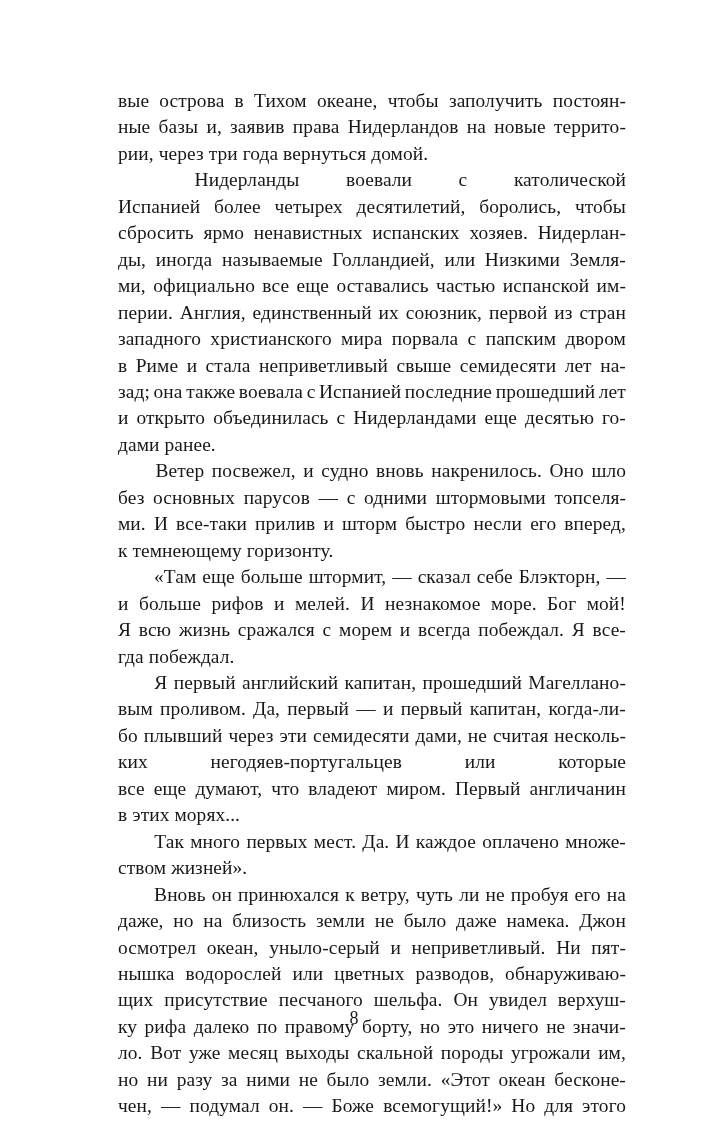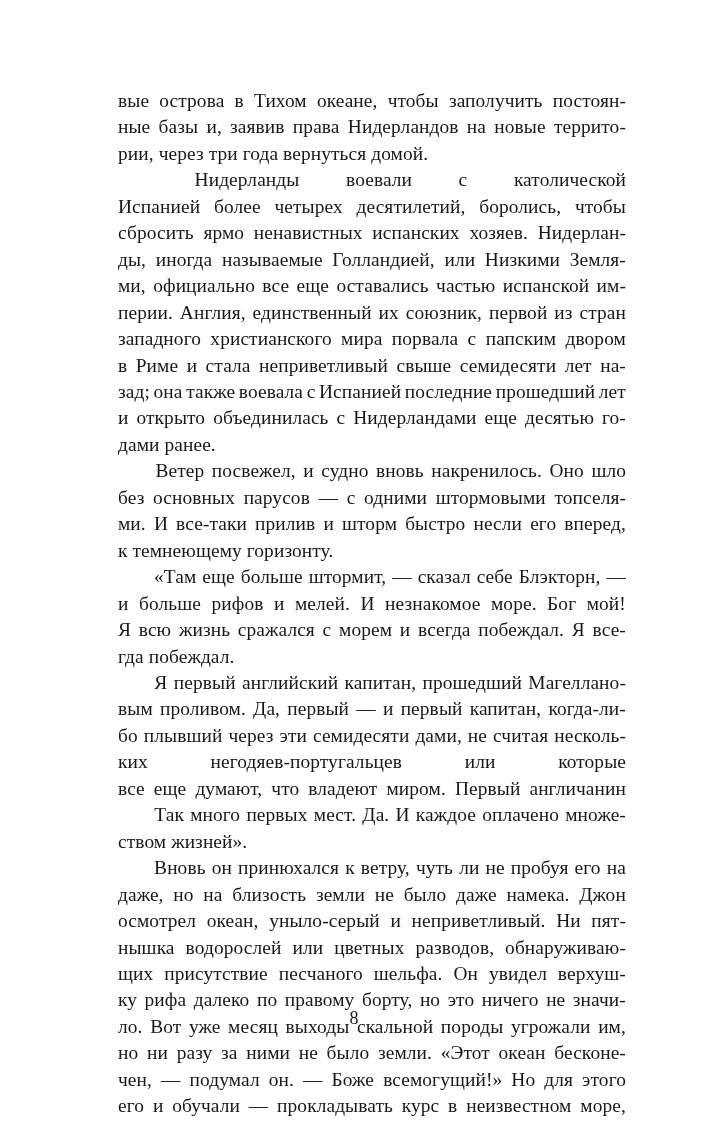--- a/index.html
+++ b/index.html
@@ -86,20 +86,21 @@
       <div class="ln flush"><span>к темнеющему горизонту.</span></div>
       <div class="ln just"><span class="indent"></span><span>«Там</span><span>еще</span><span>больше</span><span>штормит,</span><span>—</span><span>сказал</span><span>себе</span><span>Блэкторн,</span><span>—</span></div>
       <div class="ln just"><span>и</span><span>больше</span><span>рифов</span><span>и</span><span>мелей.</span><span>И</span><span>незнакомое</span><span>море.</span><span>Бог</span><span>мой!</span></div>
       <div class="ln just"><span>Я</span><span>всю</span><span>жизнь</span><span>сражался</span><span>с</span><span>морем</span><span>и</span><span>всегда</span><span>побеждал.</span><span>Я</span><span>все-</span></div>
       <div class="ln flush"><span>гда побеждал.</span></div>
       <div class="ln just"><span class="indent"></span><span>Я</span><span>первый</span><span>английский</span><span>капитан,</span><span>прошедший</span><span>Магеллано-</span></div>
       <div class="ln just"><span>вым</span><span>проливом.</span><span>Да,</span><span>первый</span><span>—</span><span>и</span><span>первый</span><span>капитан,</span><span>когда-ли-</span></div>
       <div class="ln just"><span>бо</span><span>плывший</span><span>через</span><span>эти</span><span>семидесяти</span><span>дами,</span><span>не</span><span>считая</span><span>несколь-</span></div>
       <div class="ln just"><span>ких</span><span>негодяев-португальцев</span><span>или</span><span>которые</span></div>
       <div class="ln just"><span>все</span><span>еще</span><span>думают,</span><span>что</span><span>владеют</span><span>миром.</span><span>Первый</span><span>англичанин</span></div>
+      <div class="ln flush"><span>в этих морях...</span></div>
       <div class="ln just"><span class="indent"></span><span>Так</span><span>много</span><span>первых</span><span>мест.</span><span>Да.</span><span>И</span><span>каждое</span><span>оплачено</span><span>множе-</span></div>
       <div class="ln flush"><span>ством жизней».</span></div>
       <div class="ln just"><span class="indent"></span><span>Вновь</span><span>он</span><span>принюхался</span><span>к</span><span>ветру,</span><span>чуть</span><span>ли</span><span>не</span><span>пробуя</span><span>его</span><span>на</span></div>
       <div class="ln just"><span>даже,</span><span>но</span><span>на</span><span>близость</span><span>земли</span><span>не</span><span>было</span><span>даже</span><span>намека.</span><span>Джон</span></div>
       <div class="ln just"><span>осмотрел</span><span>океан,</span><span>уныло-серый</span><span>и</span><span>неприветливый.</span><span>Ни</span><span>пят-</span></div>
       <div class="ln just"><span>нышка</span><span>водорослей</span><span>или</span><span>цветных</span><span>разводов,</span><span>обнаруживаю-</span></div>
       <div class="ln just"><span>щих</span><span>присутствие</span><span>песчаного</span><span>шельфа.</span><span>Он</span><span>увидел</span><span>верхуш-</span></div>
       <div class="ln just"><span>ку</span><span>рифа</span><span>далеко</span><span>по</span><span>правому</span><span>борту,</span><span>но</span><span>это</span><span>ничего</span><span>не</span><span>значи-</span></div>
       <div class="ln just"><span>ло.</span><span>Вот</span><span>уже</span><span>месяц</span><span>выходы</span><span>скальной</span><span>породы</span><span>угрожали</span><span>им,</span></div>
       <div class="ln just"><span>но</span><span>ни</span><span>разу</span><span>за</span><span>ними</span><span>не</span><span>было</span><span>земли.</span><span>«Этот</span><span>океан</span><span>бесконе-</span></div>

